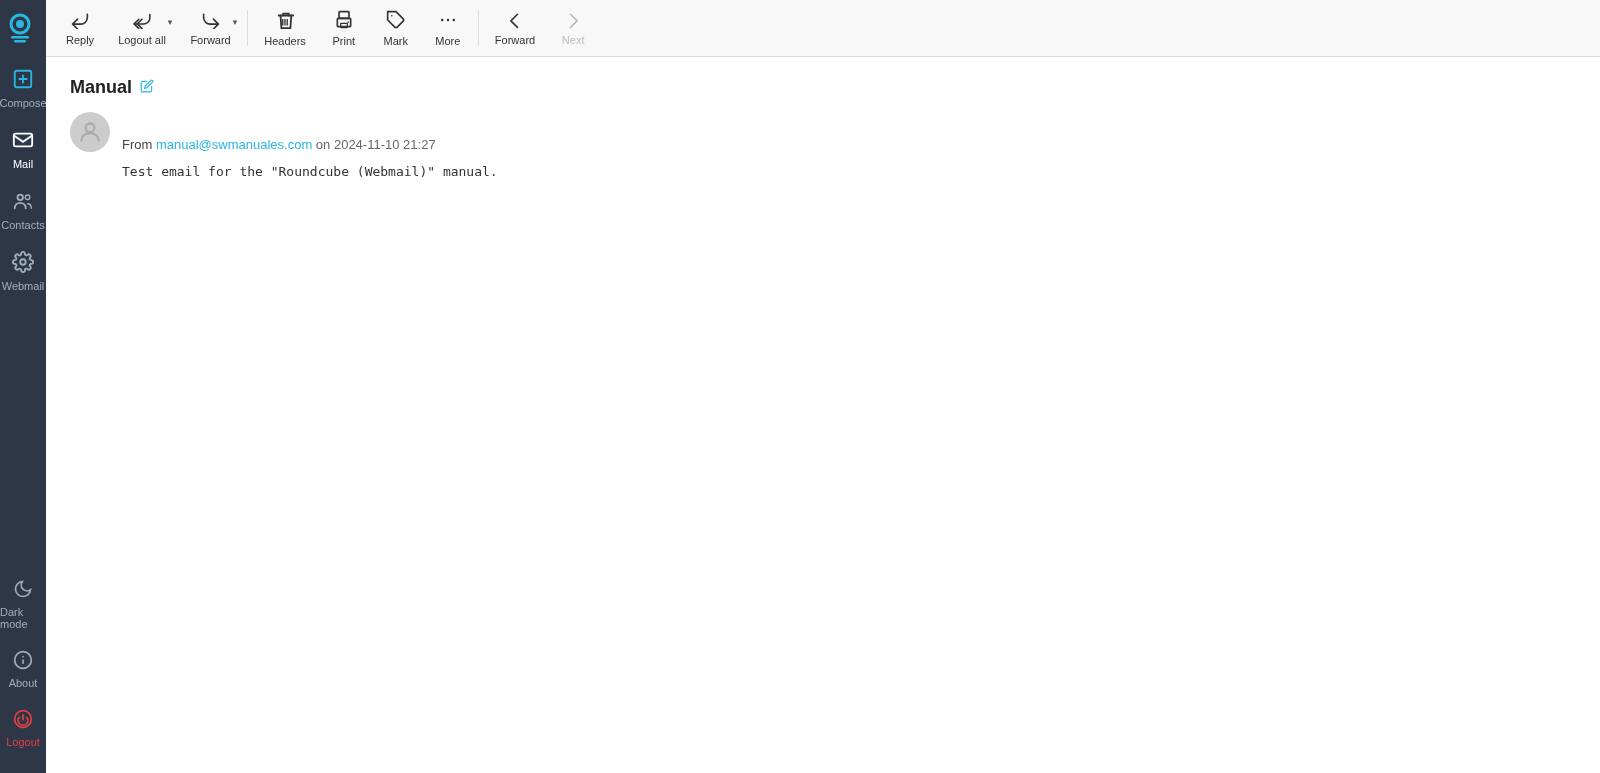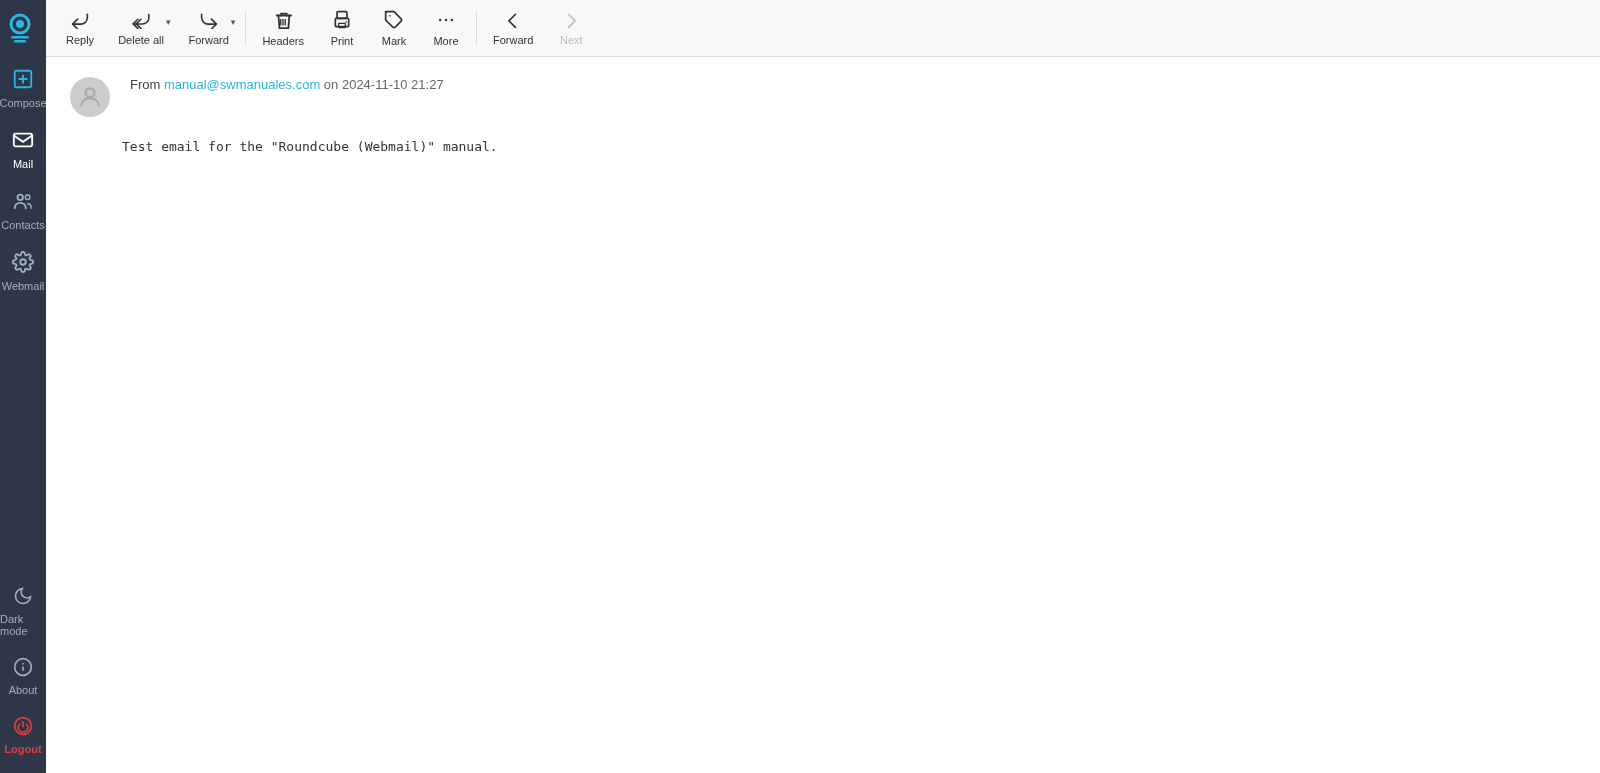--- a/index.html
+++ b/index.html
@@ -35,24 +35,24 @@
     .sidebar-item.compose .icon { color: #29b6e0; }
     .sidebar-item.mail .icon { color: #fff; }
     .sidebar-item.contacts .icon { color: #a0aec0; }
     .sidebar-item.settings .icon { color: #a0aec0; }
     .sidebar-spacer { flex: 1; }
     .sidebar-bottom {
       width: 100%;
       display: flex;
       flex-direction: column;
       align-items: center;
-      padding-bottom: 8px;
+      padding-bottom: 15px;
     }
     .sidebar-item.logout .icon { color: #e53e3e; }
-    .sidebar-item.logout { color: #e53e3e; font-weight: bold; }
+    .sidebar-item.logout { color: #e53e3e; }
 
     
     .main {
       flex: 1;
       display: flex;
       flex-direction: column;
       background: #fff;
     }
 
     
@@ -113,23 +113,23 @@
       color: #222;
     }
     .edit-icon {
       color: #29b6e0;
       font-size: 14px;
       cursor: pointer;
     }
 
     .email-meta {
       display: flex;
-      align-items: flex-start;
-      gap: 20px;
-      margin-bottom: 20px;
+      align-items: flex-end;
+      gap: 12px;
+      margin-bottom: 10px;
     }
     .avatar {
       width: 40px;
       height: 40px;
       border-radius: 50%;
       background: #ccc;
       display: flex;
       align-items: center;
       justify-content: center;
       flex-shrink: 0;
@@ -271,21 +271,21 @@
 
     <div class="toolbar-btn-group">
       <div class="toolbar-btn" style="padding-right:4px;">
         <div class="btn-icon">
           <svg width="22" height="18" viewBox="0 0 28 22" fill="none">
             <path d="M10 10L4 16l6 6" stroke="#333" stroke-width="2" stroke-linecap="round" stroke-linejoin="round" fill="none"></path>
             <path d="M14 10L8 16l6 6" stroke="#333" stroke-width="2" stroke-linecap="round" stroke-linejoin="round" fill="none"></path>
             <path d="M4 16h12c4 0 8-3 8-8V4" stroke="#333" stroke-width="2" stroke-linecap="round" fill="none"></path>
           </svg>
         </div>
-        <span>Delete all</span>
+        <span>Logout all</span>
       </div>
       <div class="dropdown-arrow">▾</div>
     </div>
 
     <div class="toolbar-btn-group">
       <div class="toolbar-btn" style="padding-right:4px;">
         <div class="btn-icon">
           <svg width="20" height="18" viewBox="0 0 24 22" fill="none">
             <path d="M15 10l6 6-6 6" stroke="#333" stroke-width="2" stroke-linecap="round" stroke-linejoin="round" fill="none"></path>
             <path d="M21 16H11c-4 0-8-3-8-8V4" stroke="#333" stroke-width="2" stroke-linecap="round" fill="none"></path>
@@ -362,20 +362,29 @@
           <path d="M9 4l8 8-8 8" stroke="#bbb" stroke-width="2" stroke-linecap="round" stroke-linejoin="round" fill="none"></path>
         </svg>
       </div>
       <span>Next</span>
     </div>
 
   </div>
 
   <div class="email-area">
 
+    <div class="email-subject-row">
+      <span class="email-subject">Manual</span>
+      <span class="edit-icon" title="Edit">
+        <svg width="14" height="14" viewBox="0 0 24 24" fill="none">
+          <path d="M11 4H4a2 2 0 0 0-2 2v14a2 2 0 0 0 2 2h14a2 2 0 0 0 2-2v-7" stroke="#29b6e0" stroke-width="2" stroke-linecap="round" fill="none"></path>
+          <path d="M18.5 2.5a2.121 2.121 0 0 1 3 3L12 15l-4 1 1-4 9.5-9.5z" stroke="#29b6e0" stroke-width="2" stroke-linecap="round" fill="none"></path>
+        </svg>
+      </span>
+    </div>
 
     <div class="email-meta">
       <div class="avatar">
         <svg width="26" height="26" viewBox="0 0 24 24" fill="none">
           <circle cx="12" cy="8" r="4" stroke="#aaa" stroke-width="2" fill="none"></circle>
           <path d="M4 20c0-4 3.6-7 8-7s8 3 8 7" stroke="#aaa" stroke-width="2" stroke-linecap="round" fill="none"></path>
         </svg>
       </div>
 
       <div class="email-meta-info">

